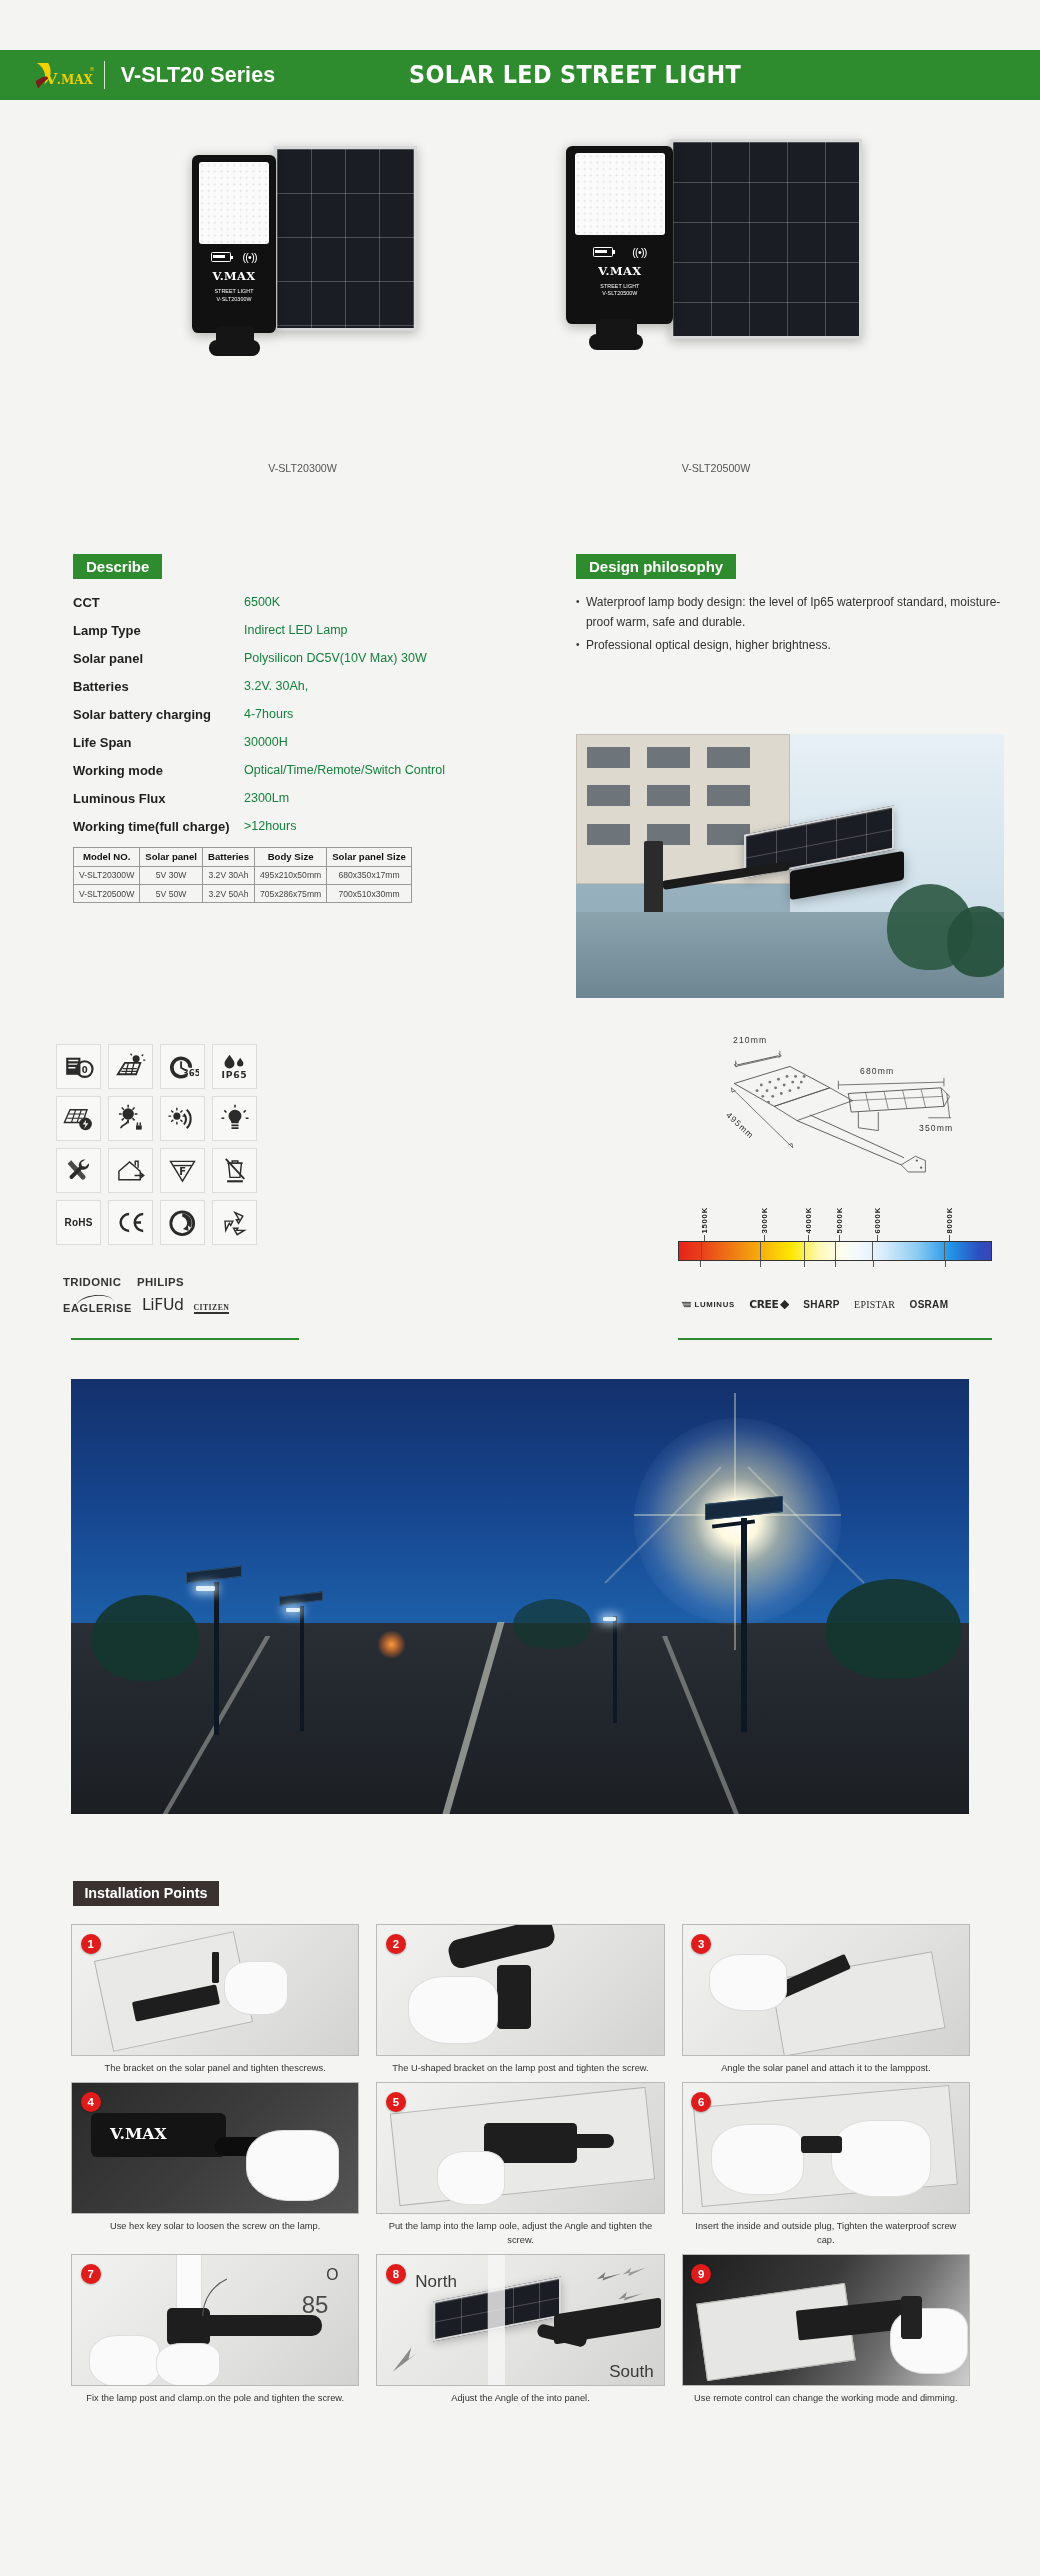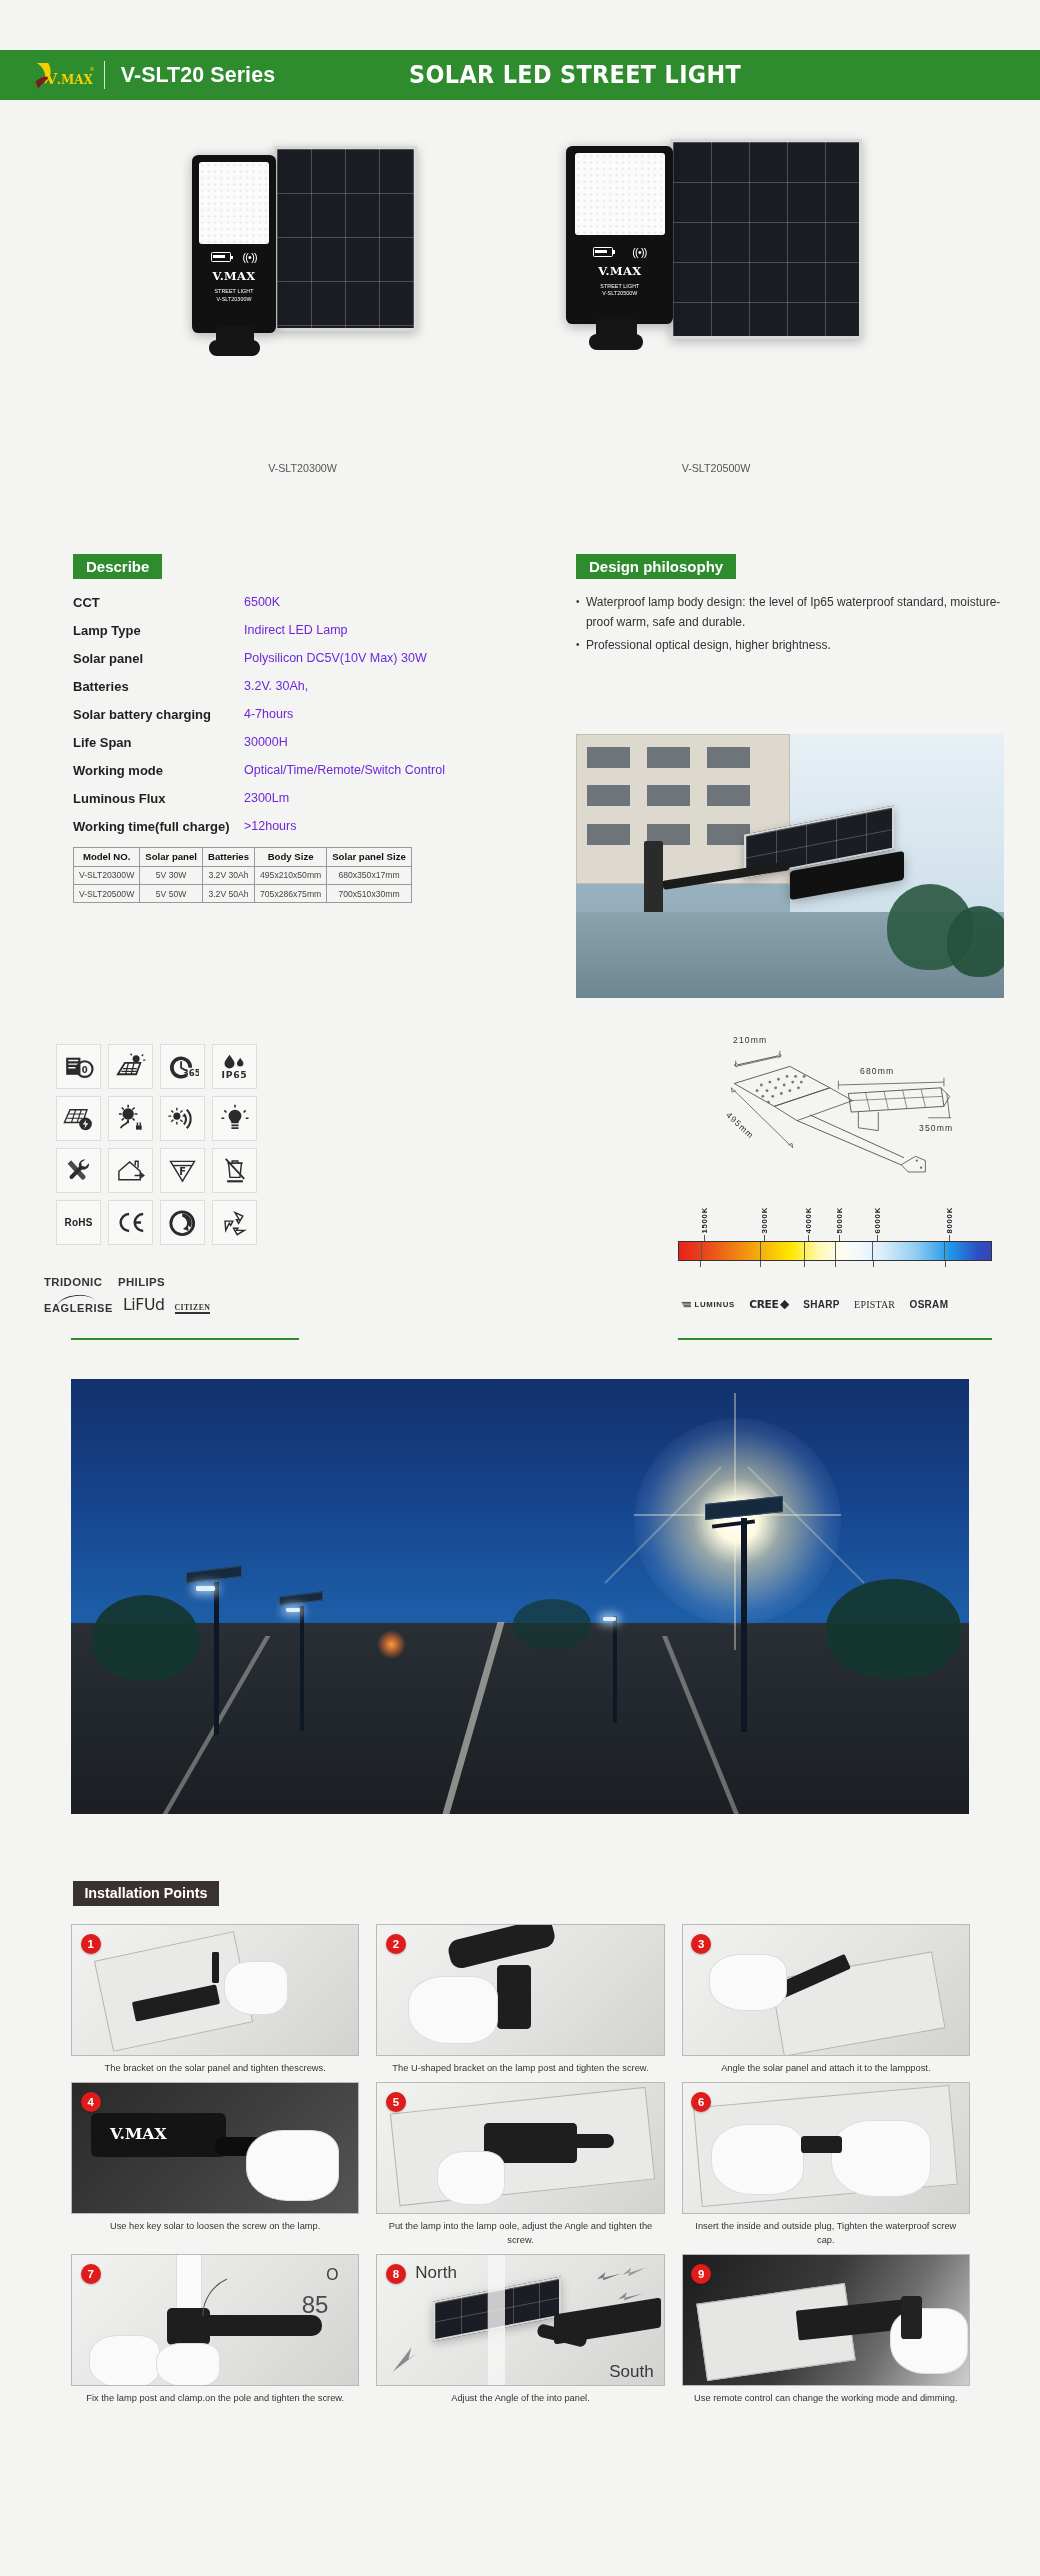--- a/index.html
+++ b/index.html
@@ -78,21 +78,21 @@
   .sec-head {
     display: inline-block; background: #2e8b2e; color: #fff;
     font-size: 15px; font-weight: bold; padding: 3.6px 13px 4.3px;
   }
 
   
   .describe { position: absolute; left: 73px; top: 554px; width: 456px; }
   .spec-list { margin-top: 15.7px; }
   .spec-row { display: flex; align-items: center; margin-bottom: 13px; }
   .spec-key { width: 171px; font-size: 13px; font-weight: bold; color: #1f1f1f; }
-  .spec-val { font-size: 12.5px; color: #6d28d9; }
+  .spec-val { font-size: 12.5px; color: #15803d; }
 
   
   .model-table {
     border-collapse: collapse; margin-top: 10px;
     font-family: "Liberation Sans", sans-serif;
   }
   .model-table th, .model-table td {
     border: 0.7px solid #999; padding: 3.6px 5px;
     text-align: center; white-space: nowrap;
   }
@@ -121,21 +121,21 @@
   .icon-grid { position: absolute; left: 56px; top: 1044px; }
   .ig-row { display: flex; }
   .ig-cell {
     width: 45px; height: 45px; margin: 0 7.1px 7.1px 0;
     border: 0.7px solid #ddd; background: #f8f8f6;
     display: flex; align-items: center; justify-content: center;
   }
   .ig-cell svg { display: block; }
   .ig-text { font-size: 10px; font-weight: bold; letter-spacing: 0.2px; }
 
-  .driver-brands { position: absolute; left: 44px; top: 1276px; width: 235px; }
+  .driver-brands { position: absolute; left: 63px; top: 1276px; width: 235px; }
   .db-row1 { font-size: 11.4px; font-weight: bold; color: #333; letter-spacing: 0.4px; display: flex; gap: 15.7px; }
   .db-row2 { margin-top: 7.1px; display: flex; align-items: flex-end; gap: 10px; }
   .db-eagle { font-size: 11px; font-weight: bold; letter-spacing: 0.6px; color: #333; position: relative; padding-top: 7.1px; }
   .db-eagle::before {
     content: ""; position: absolute; left: 13px; top: 0; width: 38px; height: 8.6px;
     border-top: 1.4px solid #333; border-radius: 50%/100% 100% 0 0;
     transform: rotate(-6deg);
   }
   .db-lifud { font-size: 15.7px; font-weight: normal; color: #2b2b2b; letter-spacing: -0.4px; font-family: "DejaVu Sans", sans-serif; }
   .db-citizen { font-size: 7.8px; font-weight: bold; color: #333; letter-spacing: 0.4px; border-bottom: 2.1px solid #333; padding-bottom: 0.7px; font-family: "Liberation Serif", serif; }
@@ -231,21 +231,21 @@
   }
   .ann-angle {
     position: absolute; right: 30px; top: 36px;
     font-size: 24px; color: #4a4a4a; font-family: "Liberation Sans", sans-serif;
   }
   .ann-deg {
     position: absolute; right: 20px; top: 11.4px;
     font-size: 15.7px; color: #3a3a3a;
   }
   .ann-north {
-    position: absolute; left: 38px; top: 8px;
+    position: absolute; left: 38px; top: 17px;
     font-size: 17px; color: #3a3a3a;
   }
   .ann-south {
     position: absolute; right: 10px; bottom: 2.9px;
     font-size: 17px; color: #3a3a3a;
   }
   .ph-obj { position: absolute; background: #1e1e1e; border-radius: 2.1px; }
   .ph-hand { position: absolute; background: #fafafa; border-radius: 40% 30% 35% 45%; border: 0.7px solid #ddd; }
   .ph-panel { position: absolute; background: #e9e9e7; border: 1.4px solid #b4b4b2; }
 </style>

